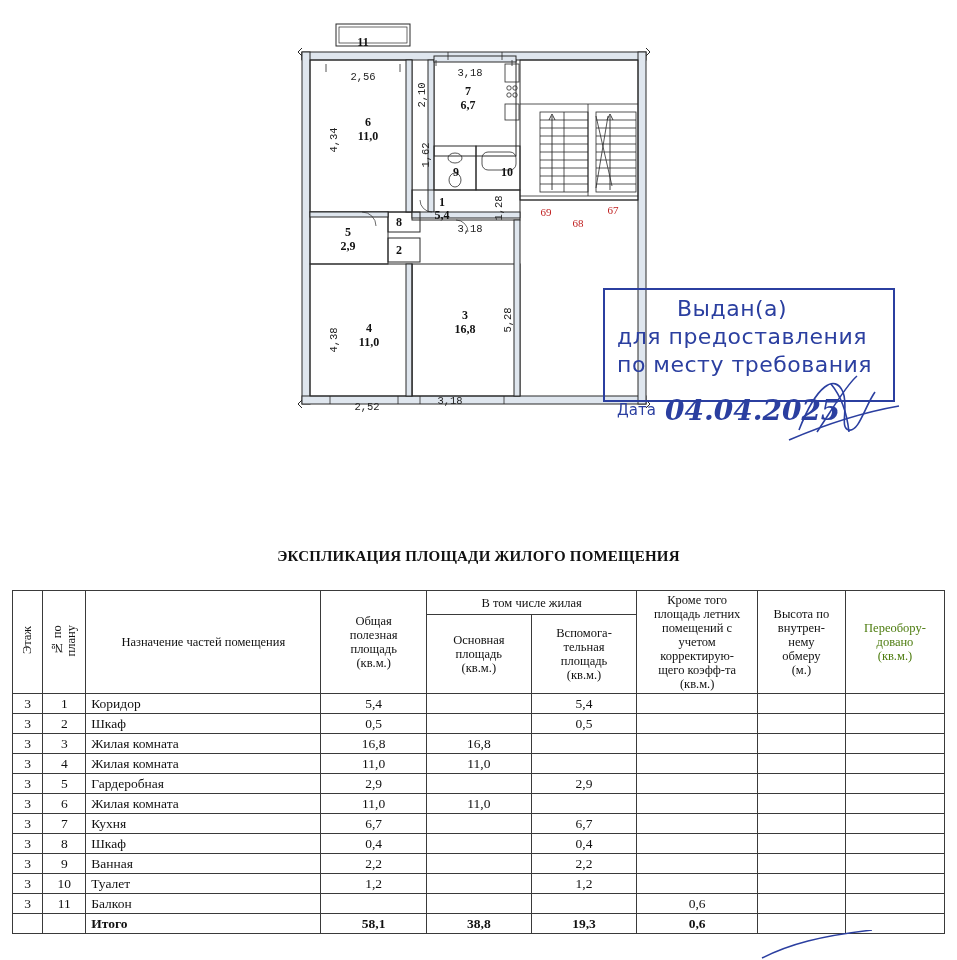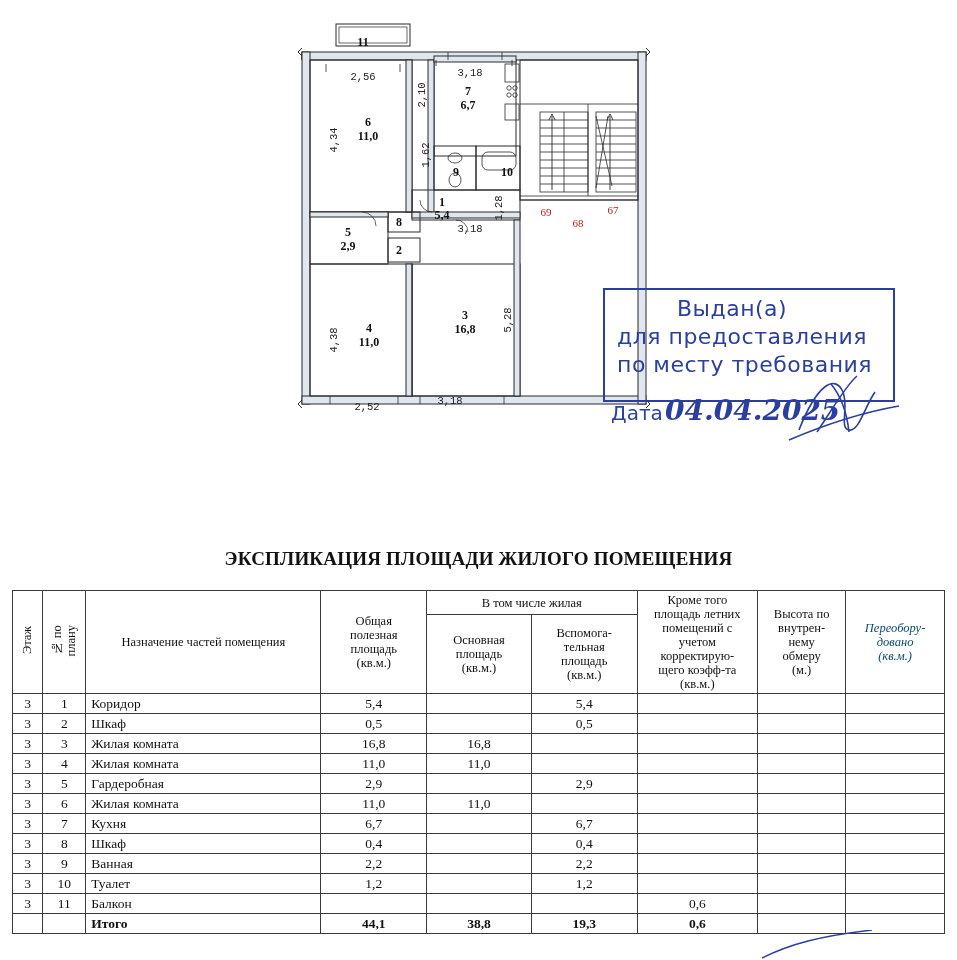--- a/index.html
+++ b/index.html
@@ -78,46 +78,46 @@
     font-family: "DejaVu Sans", sans-serif;
     font-size: 22px;
     letter-spacing: 0.5px;
     white-space: nowrap;
   }
   #stamp .sl1 { top: 8px; left: 74px; }
   #stamp .sl2 { top: 36px; left: 14px; }
   #stamp .sl3 { top: 64px; left: 14px; }
   #stamp .stamp-date-label {
     position: absolute;
-    left: 8px;
+    left: 14px;
     top: 113px;
     color: #2b3fa0;
     font-family: "DejaVu Sans", sans-serif;
-    font-size: 20px;
+    font-size: 15px;
   }
   #stamp .stamp-date-value {
     position: absolute;
     left: 62px;
     top: 106px;
     color: #2b3fa0;
     font-family: "DejaVu Serif", serif;
     font-style: italic;
     font-weight: bold;
     font-size: 28px;
   }
 
   
   #tbl-title {
     position: absolute;
     left: 0;
     top: 548px;
     width: 957px;
     text-align: center;
     font-family: "Liberation Serif", serif;
-    font-size: 19px;
+    font-size: 15px;
     font-weight: bold;
     letter-spacing: 0.2px;
   }
 
   #exp-table {
     position: absolute;
     left: 12px;
     top: 590px;
     width: 933px;
     border-collapse: collapse;
@@ -153,22 +153,21 @@
   .col-num   { width: 38px; }
   .col-name  { width: 268px; }
   .col-total { width: 112px; }
   .col-main  { width: 110px; }
   .col-aux   { width: 110px; }
   .col-extra { width: 124px; }
   .col-height{ width: 90px; margin-top: 13px; }
   .col-reeq  { width: 100px; }
 
   .red-head {
-    color: #0c4a6e;
-    font-style: italic;
+    color: #4d7c0f;
   }
 
   #exp-table tbody td {
     height: 19px;
     font-size: 13.5px;
     padding: 0 5px;
   }
   td.c { text-align: center; }
   td.l { text-align: left; padding-left: 8px; }
   td.r { text-align: center; }
@@ -541,21 +540,21 @@
       <td class="r"></td>
       <td class="r"></td>
       <td class="r">0,6</td>
       <td class="r"></td>
       <td class="r"></td>
     </tr>
     <tr class="total">
       <td class="c"></td>
       <td class="c"></td>
       <td class="l">Итого</td>
-      <td class="r">44,1</td>
+      <td class="r">58,1</td>
       <td class="r">38,8</td>
       <td class="r">19,3</td>
       <td class="r">0,6</td>
       <td class="r"></td>
       <td class="r"></td>
     </tr>
   </tbody>
 </table>
 
 <svg id="pen-stroke">

